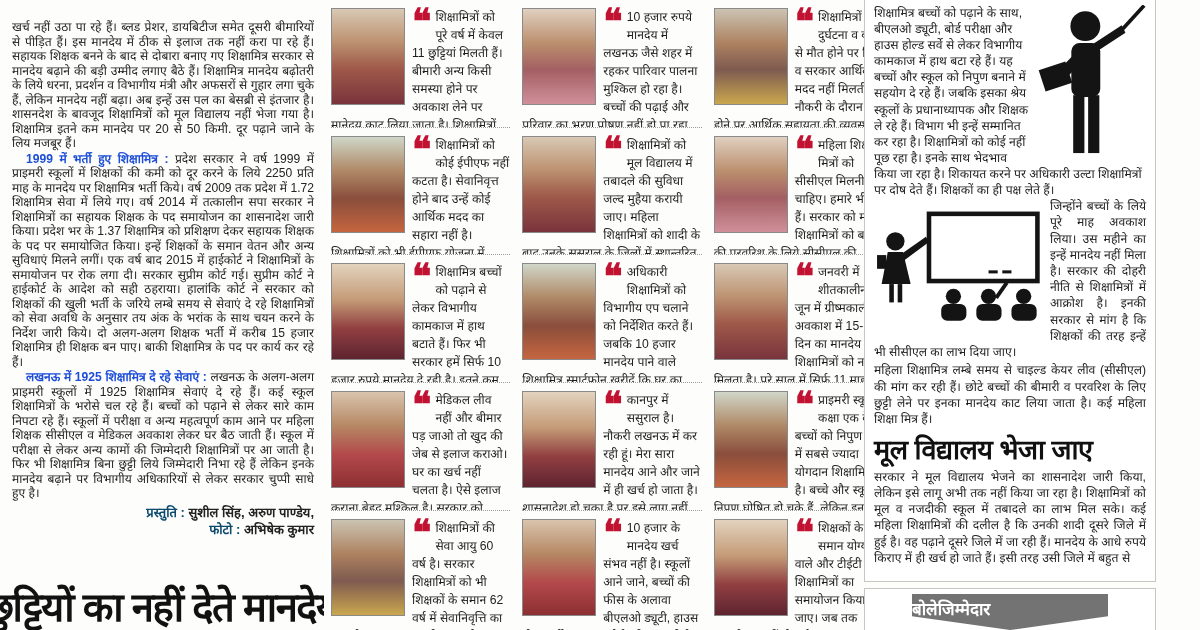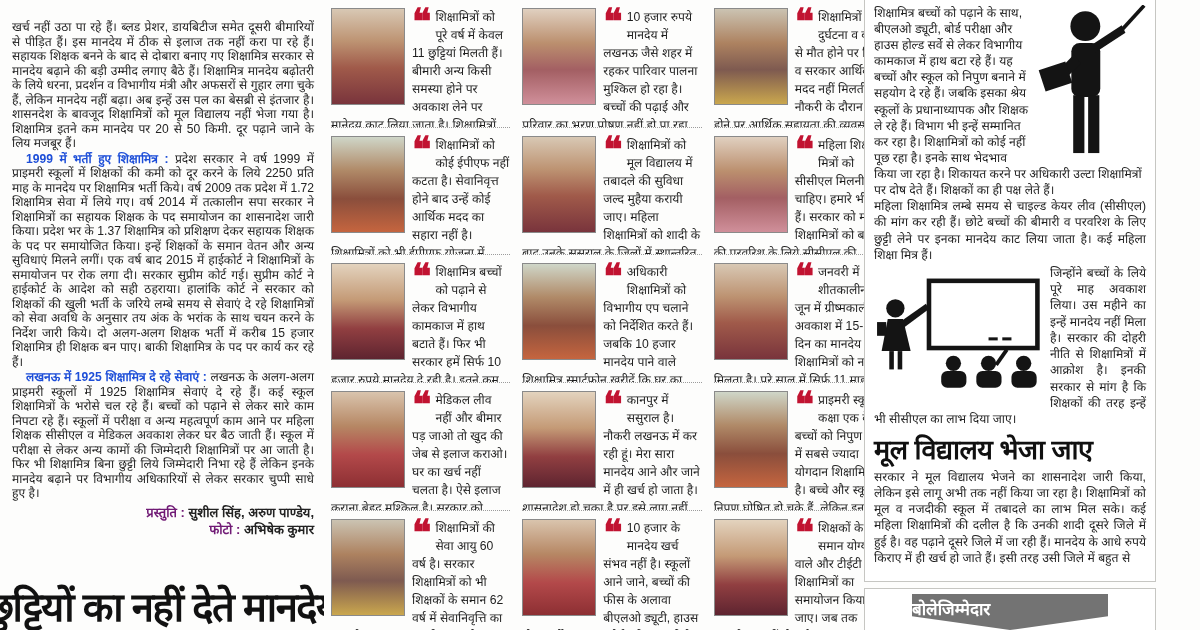--- a/index.html
+++ b/index.html
@@ -8,21 +8,21 @@
     background:#fdfdfc;color:#1c1c1c;
     font-family:"Liberation Sans","DejaVu Sans",sans-serif;
   }
   
   .left-col{position:absolute;left:0;top:0;width:324px;height:630px;overflow:hidden;}
   .left-text{padding:20px 10px 0 12px;font-size:12.1px;line-height:1.2;text-align:justify;color:#222;}
   .left-text p{margin:0 0 1px 0;}
   .lead{font-weight:bold;color:#1d4ed8;}
   .indent{text-indent:14px;}
   .credits{text-align:right;font-weight:bold;font-size:13px;margin-top:3px;line-height:1.35;}
-  .credit-label{color:#701a75;text-align:center;}
+  .credit-label{color:#0c4a6e;text-align:center;}
   .big-headline{
     position:absolute;left:-14px;top:578px;white-space:nowrap;
     font-size:40px;font-weight:800;letter-spacing:-1.5px;color:#111;
     font-family:"Liberation Sans","DejaVu Sans",sans-serif;
   }
   
   .cards{position:absolute;left:331px;top:0;width:562px;height:630px;display:flex;gap:12px;overflow:hidden;}
   .qcol{width:180px;display:flex;flex-direction:column;}
   .card{height:126px;overflow:hidden;border-bottom:1px dotted #9c9c9c;padding:7px 1px 0 0;}
   .card:last-child{border-bottom:none;height:118px;}
@@ -202,21 +202,20 @@
         <rect x="40" y="36" width="31" height="58" rx="9" fill="#141414"></rect>
         <polygon points="66,46 98,25 94,17 62,38" fill="#141414"></polygon>
         <line x1="95" y1="21" x2="118" y2="-4" stroke="#141414" stroke-width="4"></line>
         <polygon points="43,48 20,72 28,80 50,58" fill="#141414"></polygon>
         <rect x="8" y="60" width="30" height="24" transform="rotate(-18 23 72)" fill="#141414"></rect>
         <rect x="42" y="92" width="12" height="62" fill="#141414"></rect>
         <rect x="58" y="92" width="12" height="62" fill="#141414"></rect>
       </svg>
       <span>शिक्षामित्र बच्चों को पढ़ाने के साथ, बीएलओ ड्यूटी, बोर्ड परीक्षा और हाउस होल्ड सर्वे से लेकर विभागीय कामकाज में हाथ बटा रहे हैं। यह बच्चों और स्कूल को निपुण बनाने में सहयोग दे रहे हैं। जबकि इसका श्रेय स्कूलों के प्रधानाध्यापक और शिक्षक ले रहे हैं। विभाग भी इन्हें सम्मानित कर रहा है। शिक्षामित्रों को कोई नहीं पूछ रहा है। इनके साथ भेदभाव किया जा रहा है। शिकायत करने पर अधिकारी उल्टा शिक्षामित्रों पर दोष देते हैं। शिक्षकों का ही पक्ष लेते हैं।</span>
     </p>
-    <p class="rtext">महिला शिक्षामित्र लम्बे समय से चाइल्ड केयर लीव (सीसीएल) की मांग कर रही हैं। छोटे बच्चों की बीमारी व परवरिश के लिए छुट्टी लेने पर  इनका मानदेय काट लिया जाता है। कई महिला शिक्षा मित्र हैं।</p>
     <p class="rtext">
       <svg class="class-svg" viewBox="0 0 220 150" xmlns="http://www.w3.org/2000/svg">
         <rect x="72" y="8" width="142" height="88" fill="#ffffff" stroke="#141414" stroke-width="6"></rect>
         <line x1="150" y1="84" x2="162" y2="84" stroke="#141414" stroke-width="4"></line>
         <line x1="168" y1="84" x2="180" y2="84" stroke="#141414" stroke-width="4"></line>
         <circle cx="28" cy="44" r="12" fill="#141414"></circle>
         <polygon points="18,58 38,58 48,100 10,100" fill="#141414"></polygon>
         <polygon points="34,62 68,38 72,45 38,70" fill="#141414"></polygon>
         <rect x="4" y="62" width="12" height="18" fill="#141414"></rect>
         <rect x="20" y="100" width="6" height="24" fill="#141414"></rect>
@@ -224,20 +223,21 @@
         <circle cx="104" cy="116" r="10" fill="#141414"></circle>
         <rect x="88" y="126" width="33" height="22" rx="8" fill="#141414"></rect>
         <circle cx="150" cy="116" r="10" fill="#141414"></circle>
         <rect x="134" y="126" width="33" height="22" rx="8" fill="#141414"></rect>
         <line x1="160" y1="118" x2="174" y2="98" stroke="#141414" stroke-width="5"></line>
         <circle cx="196" cy="116" r="10" fill="#141414"></circle>
         <rect x="180" y="126" width="33" height="22" rx="8" fill="#141414"></rect>
       </svg>
       <span>जिन्होंने बच्चों के लिये पूरे माह अवकाश लिया। उस महीने का इन्हें मानदेय नहीं मिला है। सरकार की दोहरी नीति से शिक्षामित्रों में आक्रोश है। इनकी सरकार से मांग है कि शिक्षकों की तरह इन्हें भी सीसीएल का लाभ दिया जाए।</span>
     </p>
+    <p class="rtext">महिला शिक्षामित्र लम्बे समय से चाइल्ड केयर लीव (सीसीएल) की मांग कर रही हैं। छोटे बच्चों की बीमारी व परवरिश के लिए छुट्टी लेने पर  इनका मानदेय काट लिया जाता है। कई महिला शिक्षा मित्र हैं।</p>
     <div class="mool-headline">मूल विद्यालय भेजा जाए</div>
     <p class="rtext">सरकार ने मूल विद्यालय भेजने का शासनादेश जारी किया, लेकिन इसे लागू अभी तक नहीं किया जा रहा है। शिक्षामित्रों को मूल व नजदीकी स्कूल में तबादले का लाभ मिल सके। कई महिला शिक्षामित्रों की दलील है कि उनकी शादी दूसरे जिले में हुई है। वह पढ़ाने दूसरे जिले में जा रही हैं। मानदेय के आधे रुपये किराए में ही खर्च हो जाते हैं। इसी तरह उसी जिले में बहुत से</p>
 
   </div>
   <div class="rbox2">
     <div class="ribbon">बोलेजिम्मेदार</div>
 
   </div>
 </div>
 

